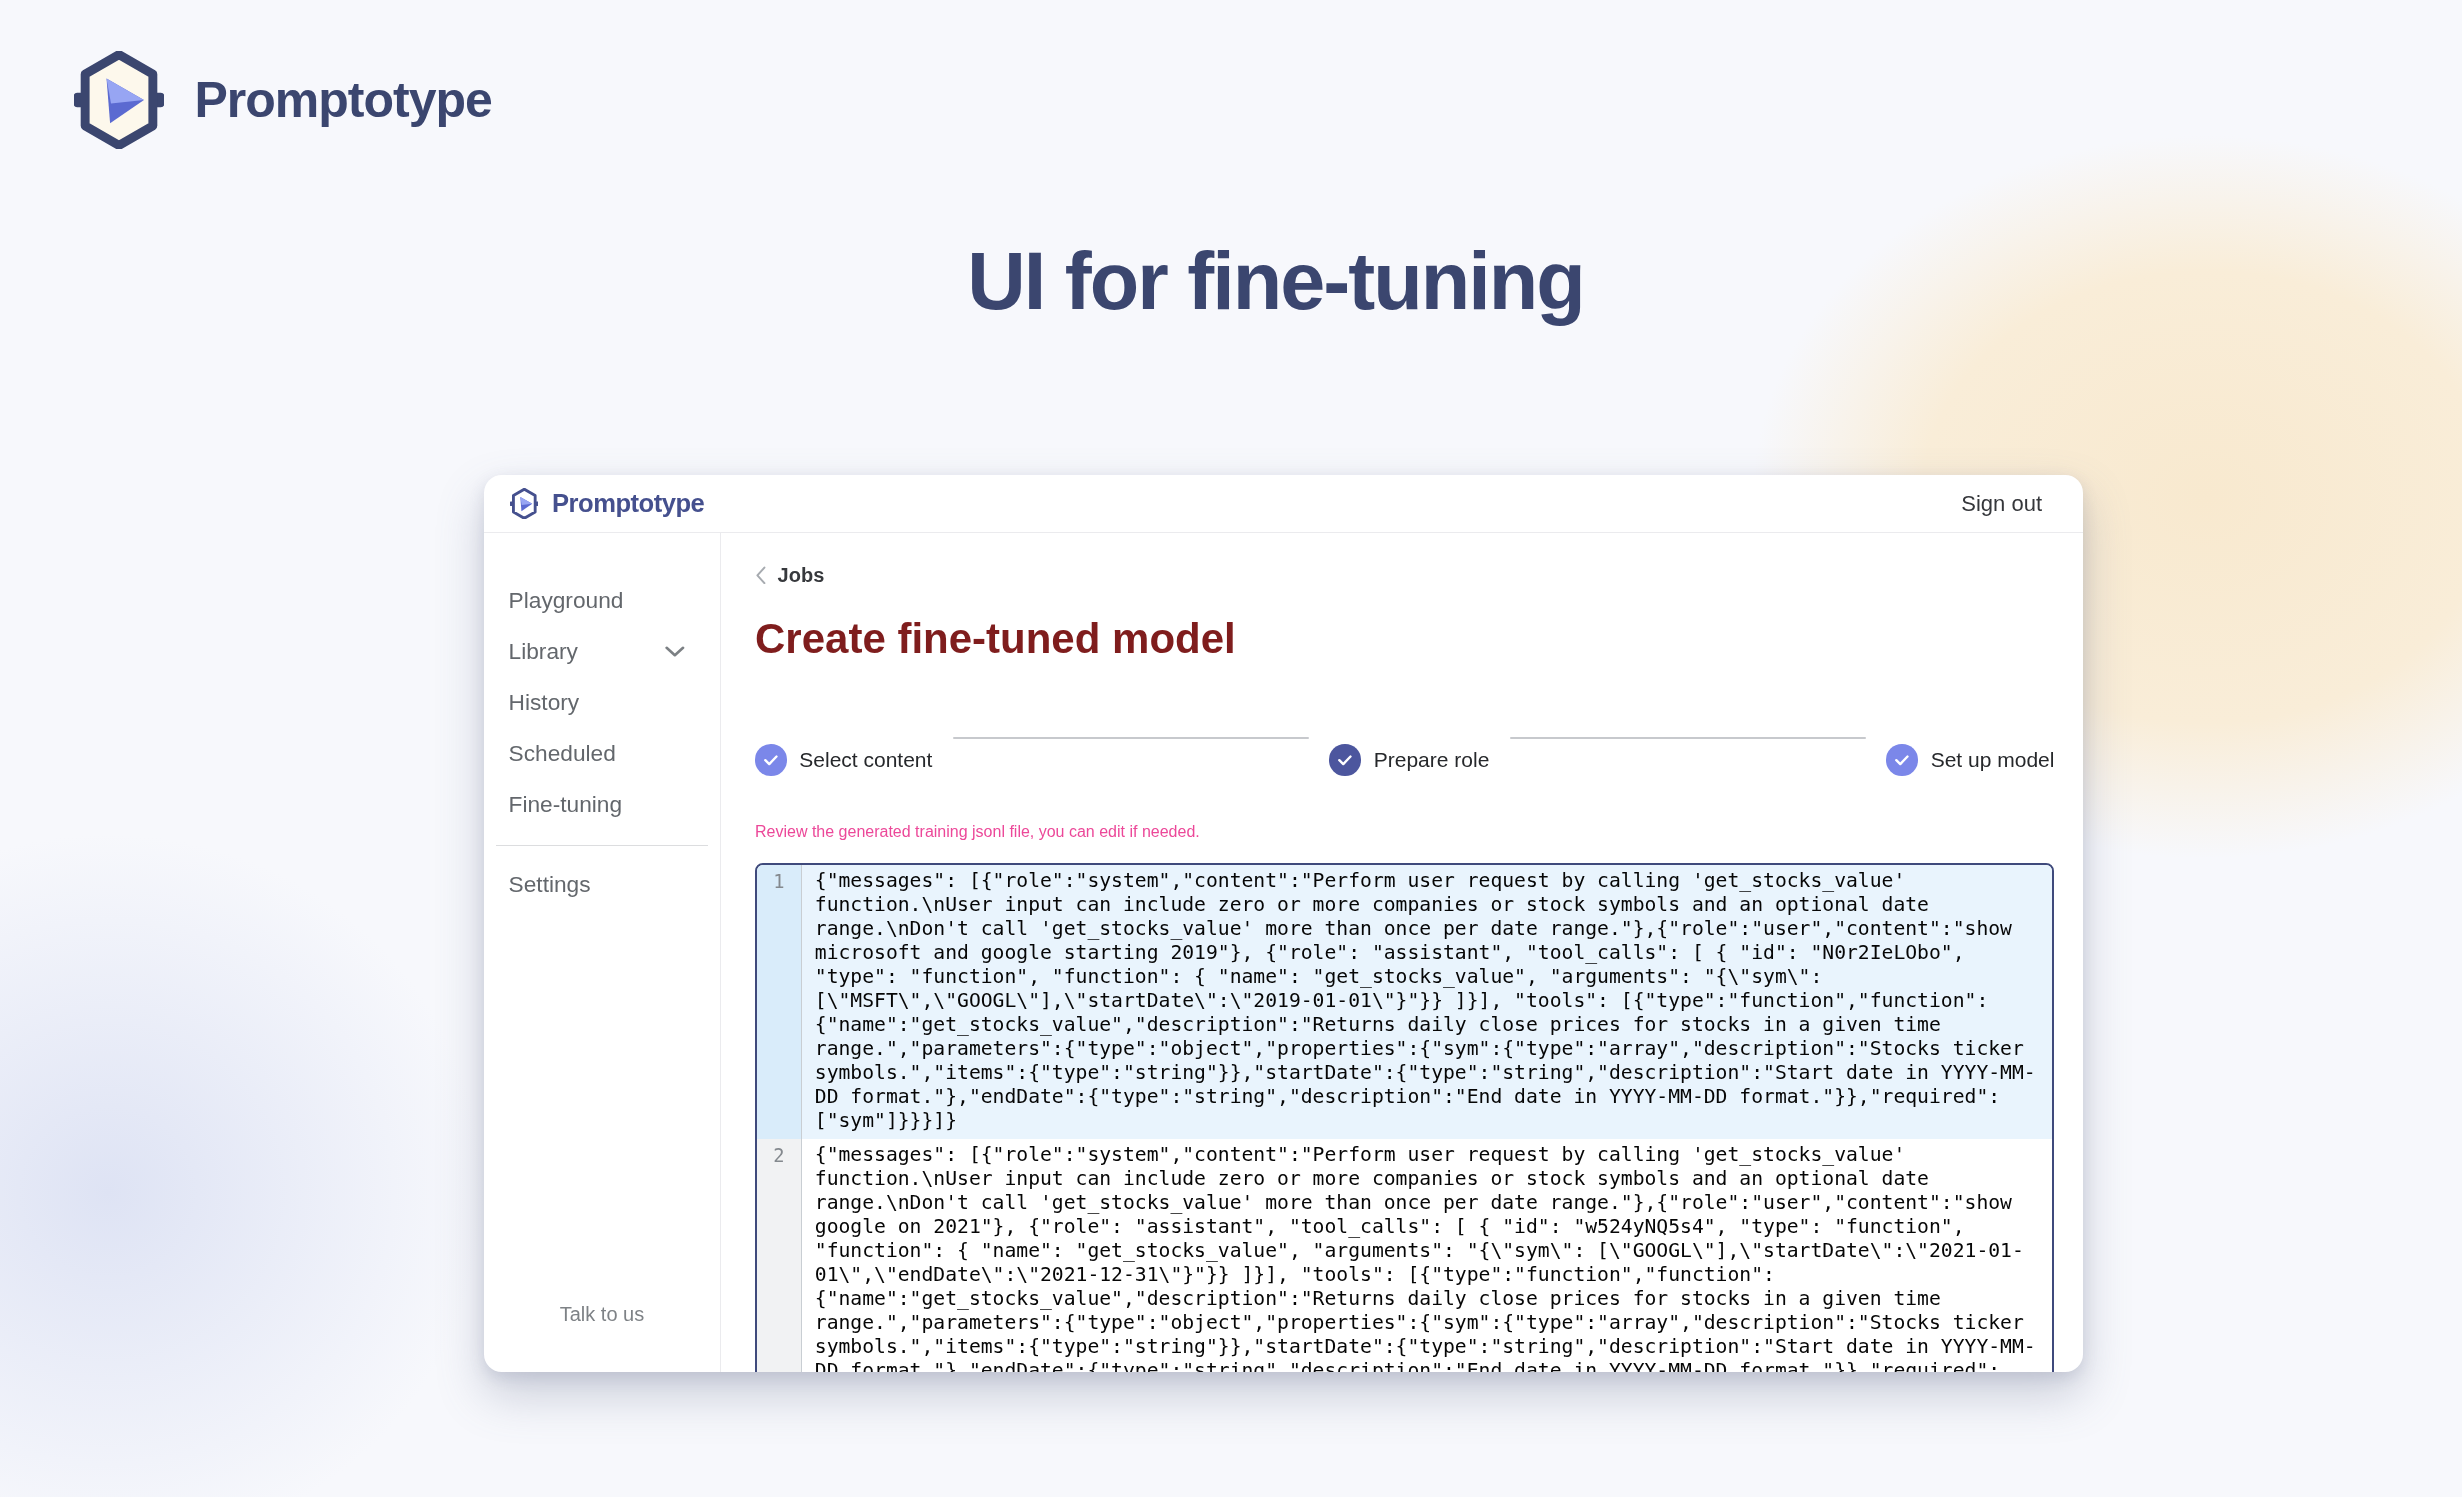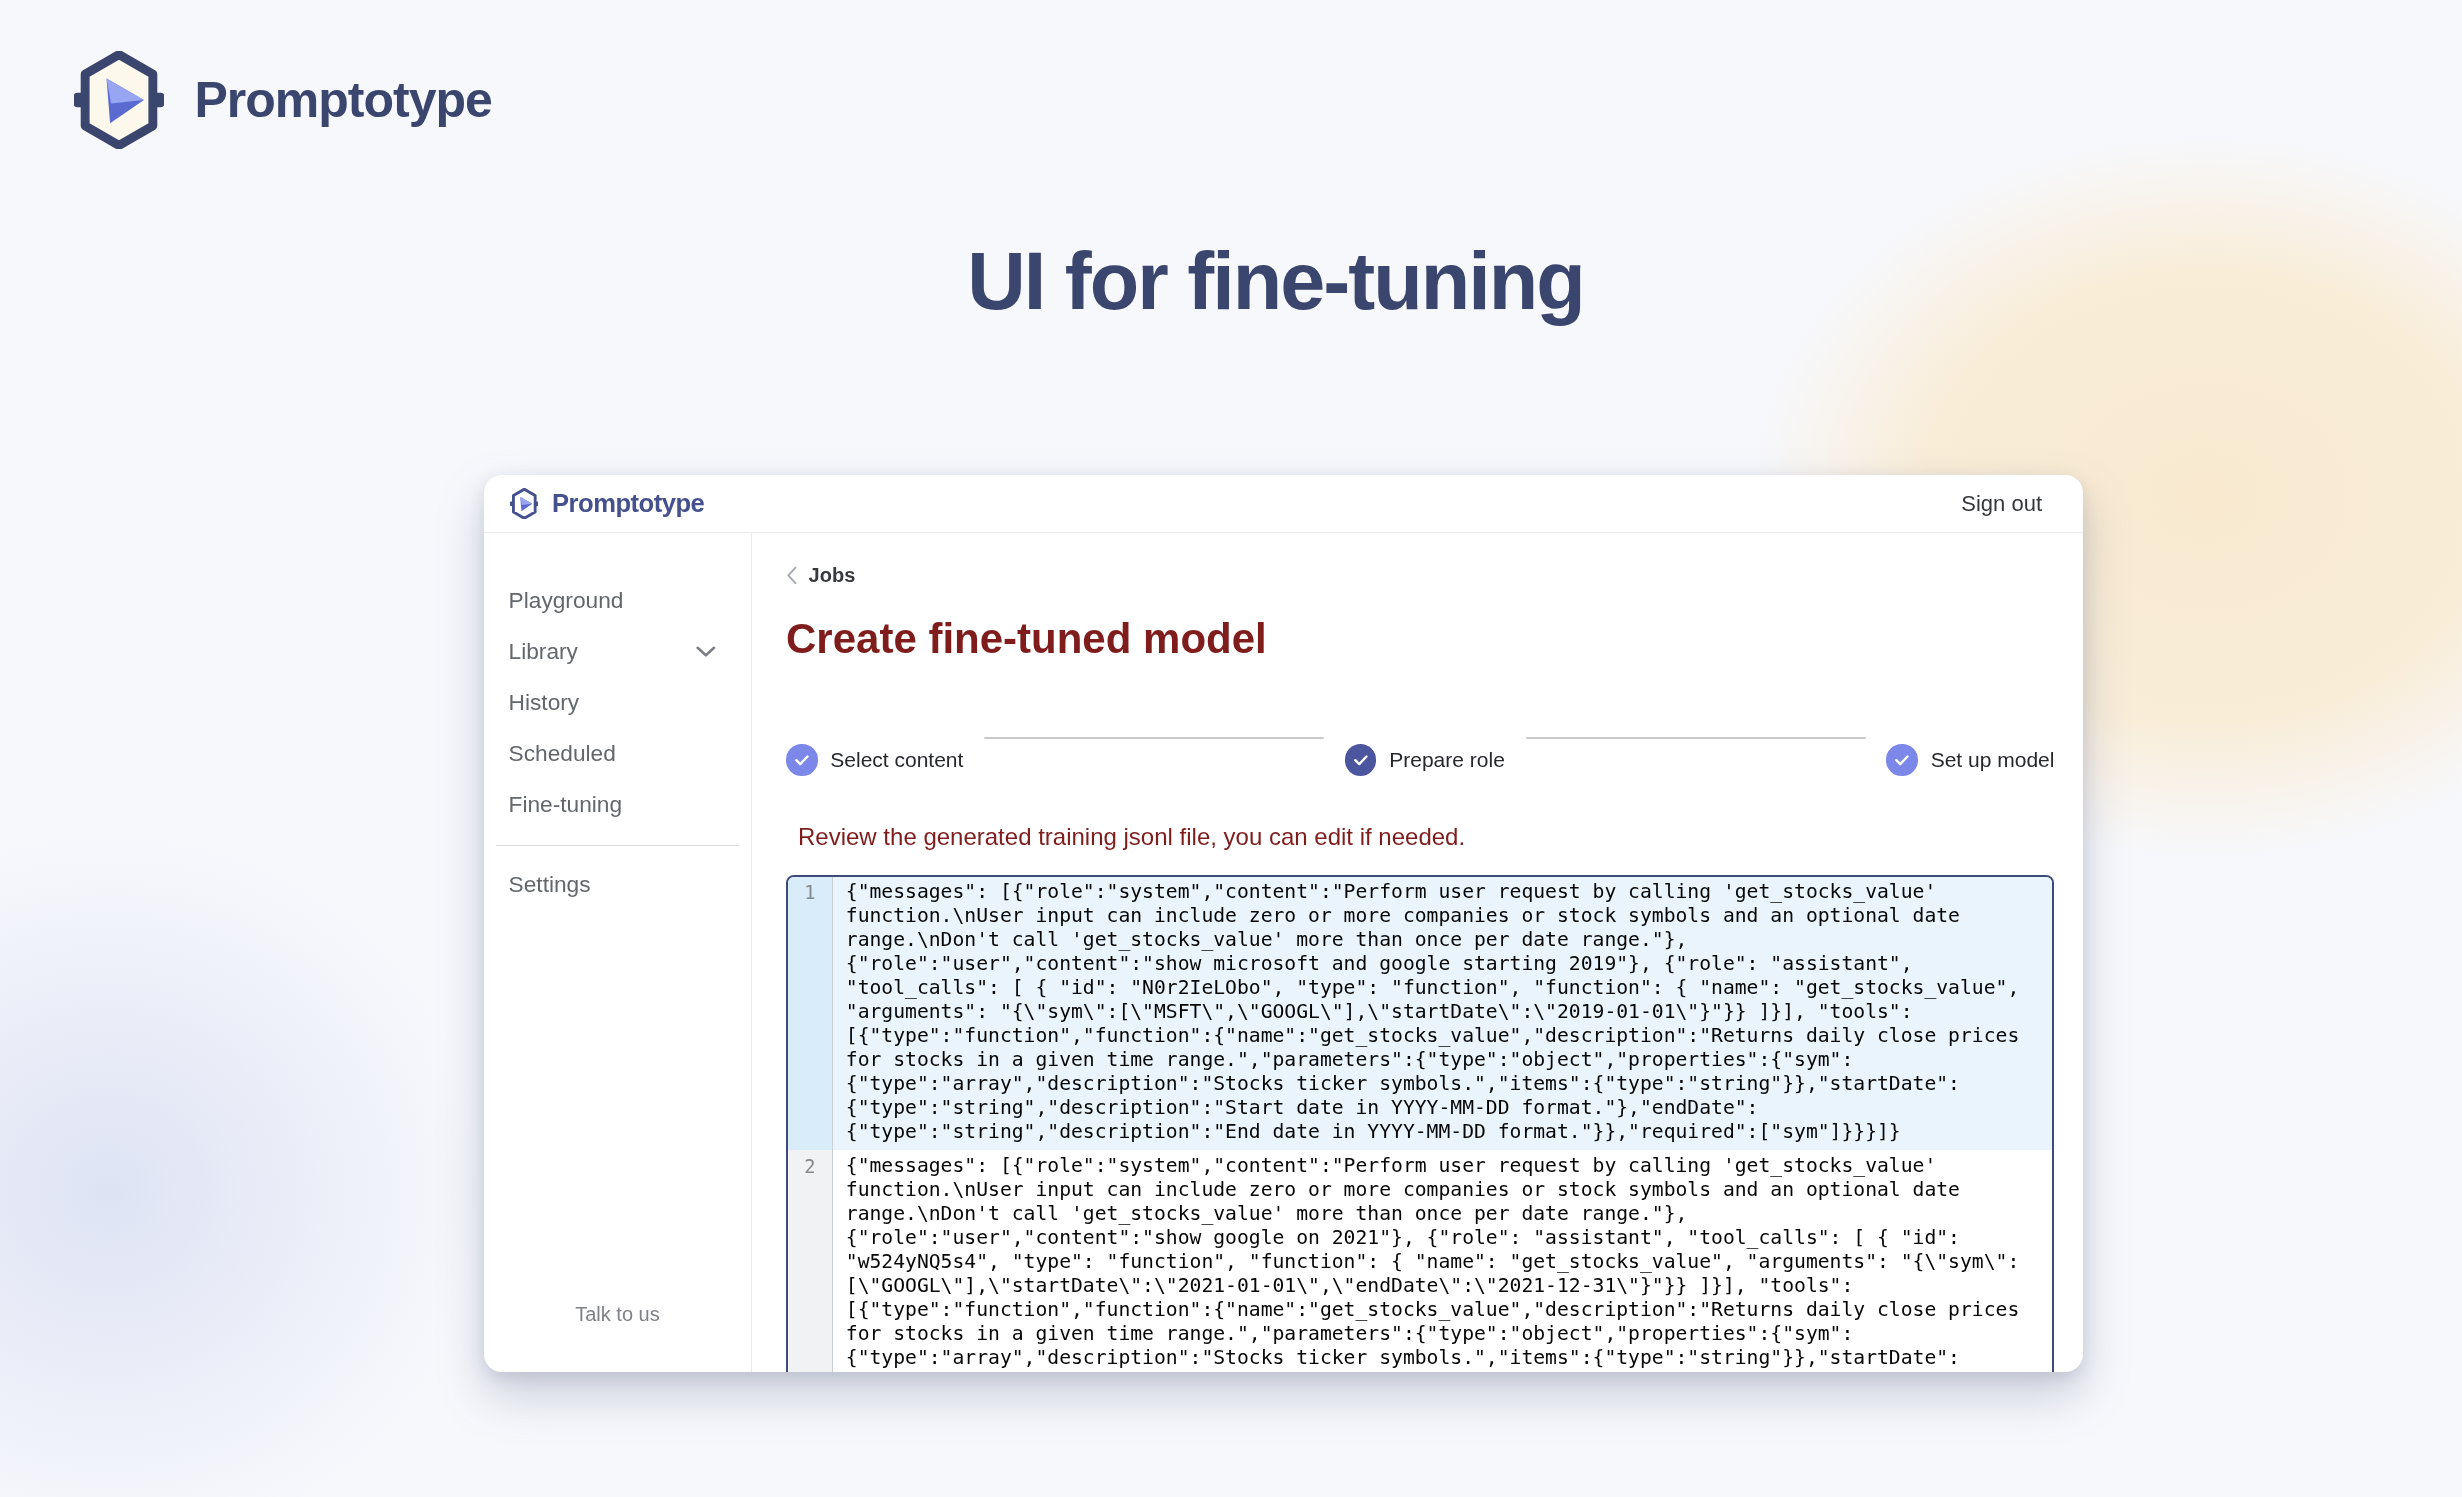--- a/index.html
+++ b/index.html
@@ -32,21 +32,21 @@
   .app-header { flex:none; height:58px; display:flex; align-items:center; justify-content:space-between;
                 padding:0 35px 0 25.6px; border-bottom:1.5px solid #ebebee; }
   .app-brand { display:flex; align-items:center; gap:13.8px; }
   .app-brand-icon { width:28.6px; height:31.5px; display:block; }
   .app-brand-text { font-size:25.6px; font-weight:700; color:#45508e; letter-spacing:-0.5px; }
   .signout { background:none; border:none; font-family:inherit; font-size:22px; color:#35373b; cursor:pointer; }
 
   .app-body { flex:1; display:flex; min-height:0; }
 
   
-  .sidebar { flex:none; width:268px; border-right:1.5px solid #ebebee; display:flex; flex-direction:column; padding-top:42px; }
+  .sidebar { flex:none; width:237px; border-right:1.5px solid #ebebee; display:flex; flex-direction:column; padding-top:42px; }
   .nav-item { height:51px; display:flex; align-items:center; padding:0 35px 0 24.6px;
               font-size:22.7px; color:#63676c; cursor:pointer; }
   .nav-item .flex-gap { flex:1; }
   .chevron-down-svg { width:19.7px; height:11.8px; display:block; }
   .sidebar-divider { border:none; border-top:1.5px solid #dcdddf; margin:14.8px 11.8px 12.8px 11.8px; }
   .sidebar-flex { flex:1; }
   .talk-link { align-self:center; margin-bottom:46px; font-size:20px; color:#7e8286; cursor:pointer; }
 
   
   .content { flex:1; min-width:0; padding:30.5px 28.6px 0 34px; }
@@ -58,21 +58,21 @@
 
   .stepper { margin-top:37px; display:flex; align-items:center; }
   .step { flex:none; display:flex; align-items:center; gap:12.8px;margin-top:44px; }
   .step-circle { width:31.5px; height:31.5px; border-radius:50%; display:flex; align-items:center; justify-content:center; }
   .step-circle.light { background:#7b87e9; }
   .step-circle.dark  { background:#4c569e; }
   .step-check-svg { width:15.8px; height:12.3px; display:block; }
   .step-label { font-size:21px; font-weight:500; color:#26282b; }
   .step-connector { flex:1; height:2.5px; border-radius:1.5px; background:#c7c9cd; margin:0 20.7px; }
 
-  .review-note { margin-top:47px; font-size:24px; color:#7f1d1d;margin-left:12px; }
+  .review-note { margin-top:47px; font-size:16px; color:#ec4899; }
 
   
   .editor { margin-top:22.7px; border:2px solid #3f4a7c; border-radius:7.9px; overflow:hidden; background:#fff; }
   .code-row { display:flex; align-items:stretch; }
   .gutter { flex:none; width:45px; padding-top:5.9px; text-align:center;
             font-family:"DejaVu Sans Mono", monospace; font-size:18.7px; color:#84898e;
             border-right:1px solid #c9ced3; }
   .code { flex:1; margin:0; padding:3.9px 12.8px 5.9px 12.8px;
           font-family:"DejaVu Sans Mono", monospace; font-size:19.7px; line-height:24px; color:#060606;
           white-space:pre-wrap; overflow-wrap:break-word; word-break:normal; }

